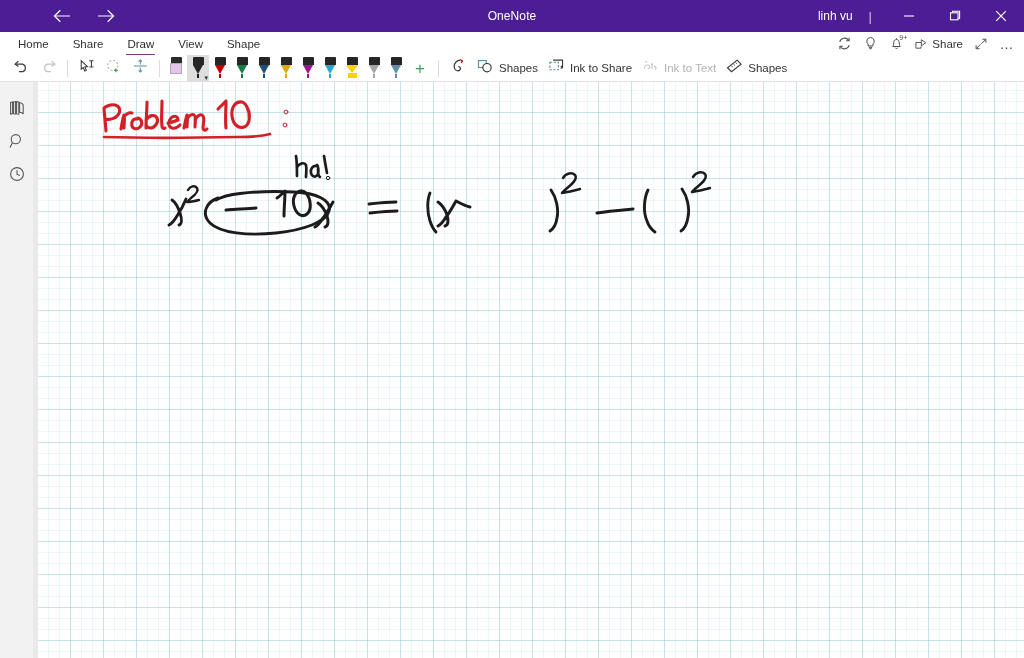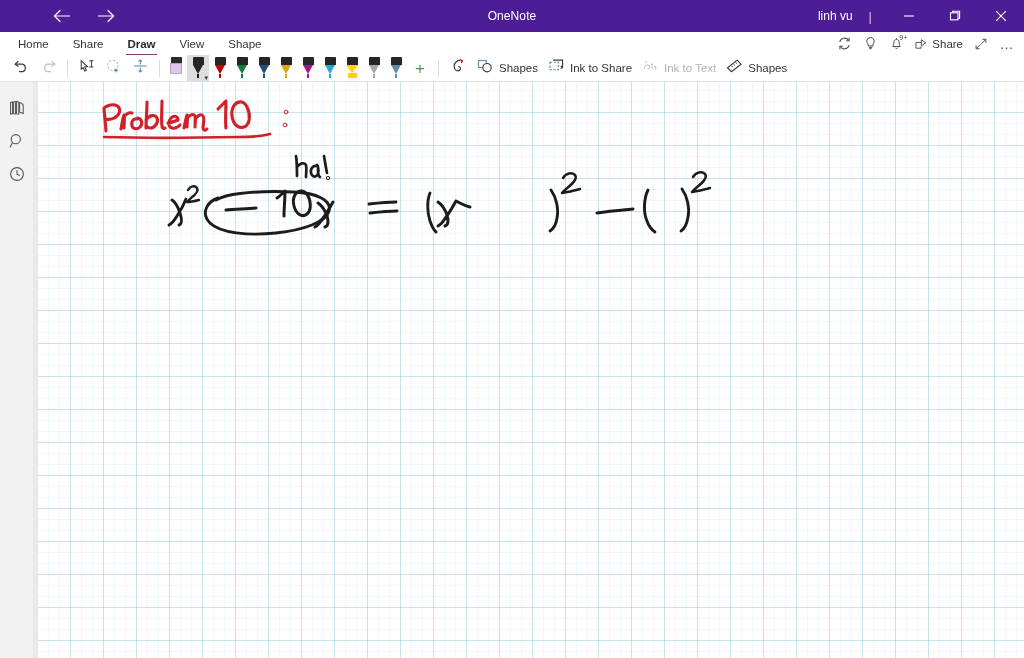--- a/index.html
+++ b/index.html
@@ -52,21 +52,21 @@
     background: #ffffff;
     display: flex; align-items: center;
   }
   .rtab {
     position: relative;
     height: 23px; padding: 0 12px;
     display: flex; align-items: center;
     font-size: 11.5px; color: #333333;
   }
   .rtab:first-child { margin-left: 6px; text-align: right; }
-  .rtab.active { font-weight: bold; color: #2b2b2b; }
+  .rtab.active { font-weight: normal; color: #2b2b2b; }
   .rtab.active::after {
     content: ""; position: absolute;
     left: 11px; right: 11px; bottom: -1px; height: 2px;
     background: #80397B;
   }
   #ribbon-right {
     position: absolute; right: 4px; top: 32px; height: 23px;
     display: flex; align-items: center;
   }
   .rr-btn {

